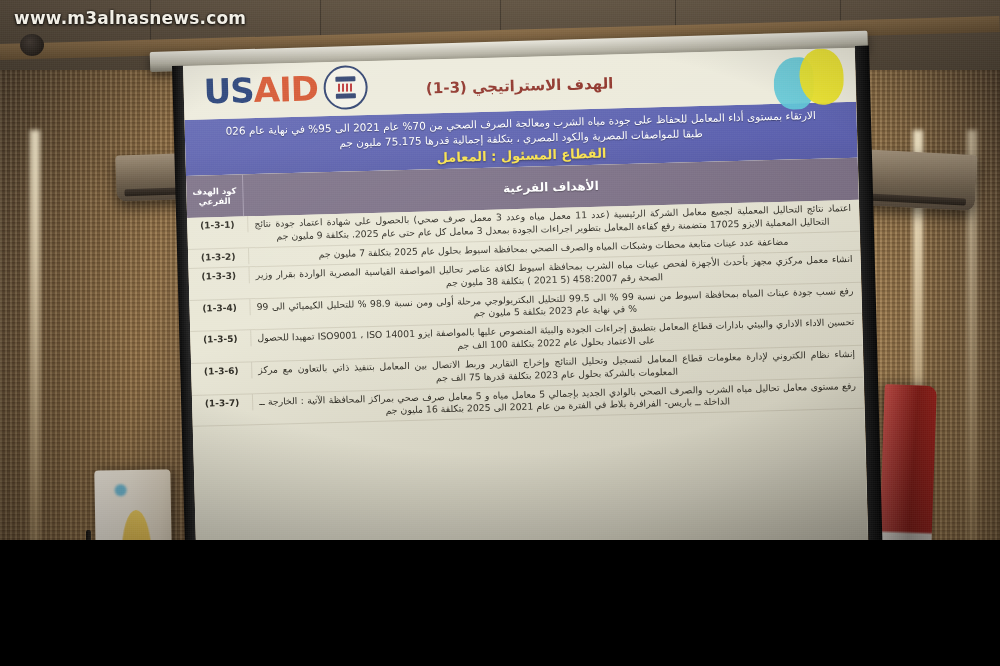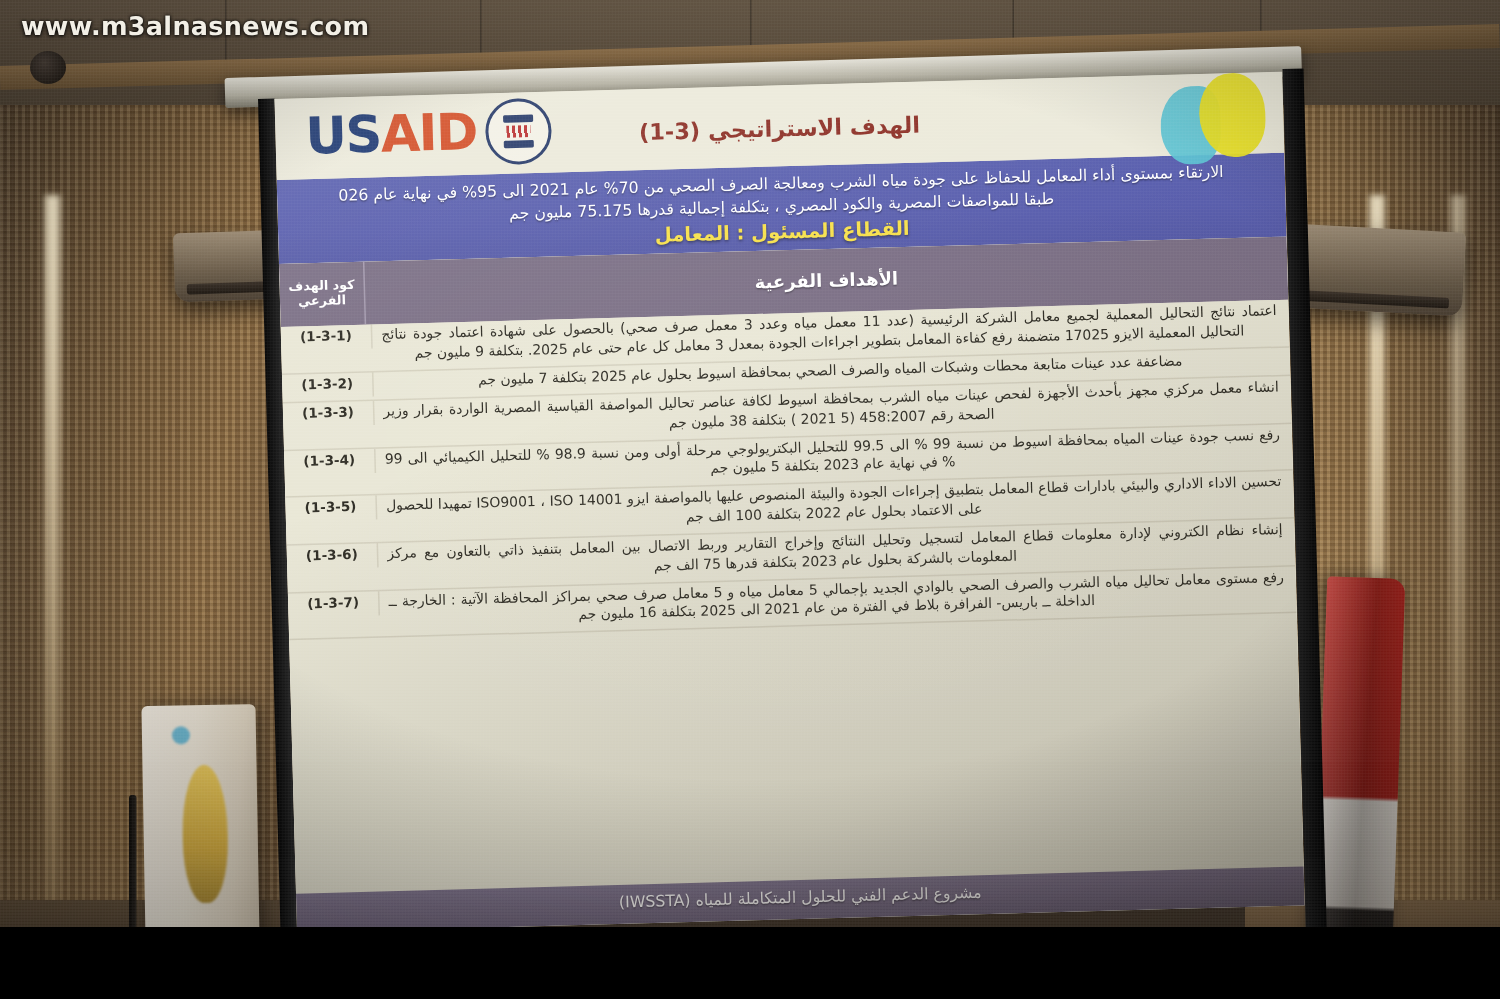--- a/index.html
+++ b/index.html
@@ -1,19 +1,19 @@
 <!DOCTYPE html>
 <html lang="ar" dir="rtl"><head>
 <meta charset="utf-8">
 <title>USAID Presentation Screenshot</title>
 <style>
   html,body{margin:0;padding:0;background:#000;}
   body{width:1000px;height:666px;overflow:hidden;font-family:"DejaVu Sans","Liberation Sans",sans-serif;}
 
-  #scene{position:relative;width:1000px;height:618px;overflow:hidden;
+  #scene{position:relative;width:1000px;height:540px;overflow:hidden;
          background:#3a2f24;}
 
   
   .ceiling{position:absolute;left:0;top:0;width:1000px;height:86px;
     background:linear-gradient(180deg,#6a5b49 0%,#594c3c 45%,#4a3f31 100%);}
   .ceiling .tile{position:absolute;border-right:1px solid rgba(0,0,0,.30);
     border-bottom:1px solid rgba(0,0,0,.25);height:100%;top:0;}
   .ceil-beam{position:absolute;left:0;top:44px;width:1000px;height:16px;
     background:linear-gradient(180deg,#8d6f49,#6b5334);
     transform:rotate(-1.6deg);transform-origin:left center;opacity:.95;}

